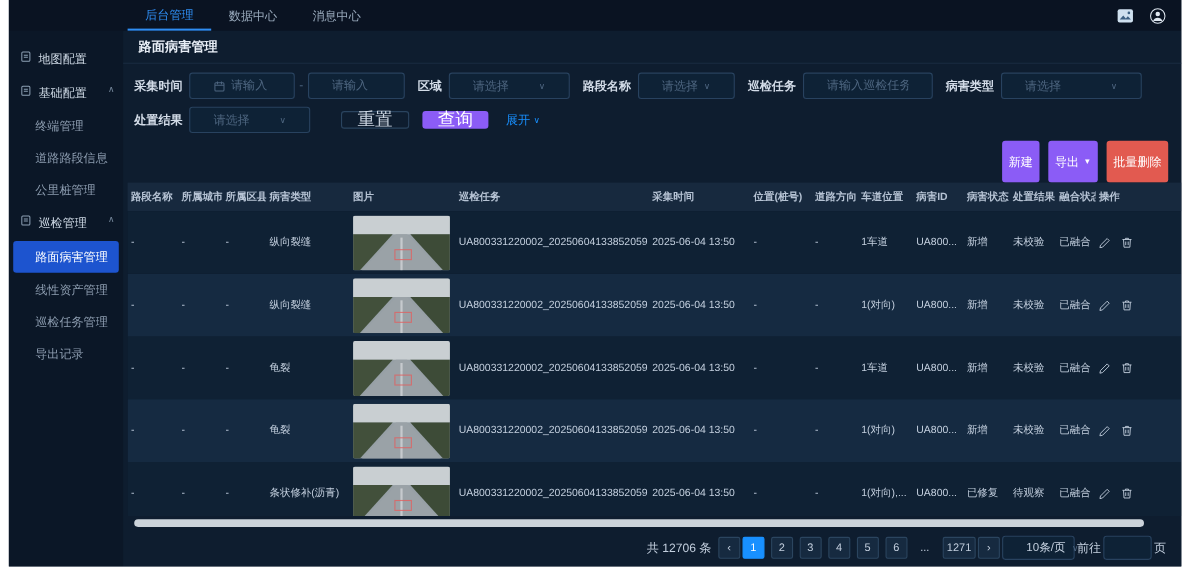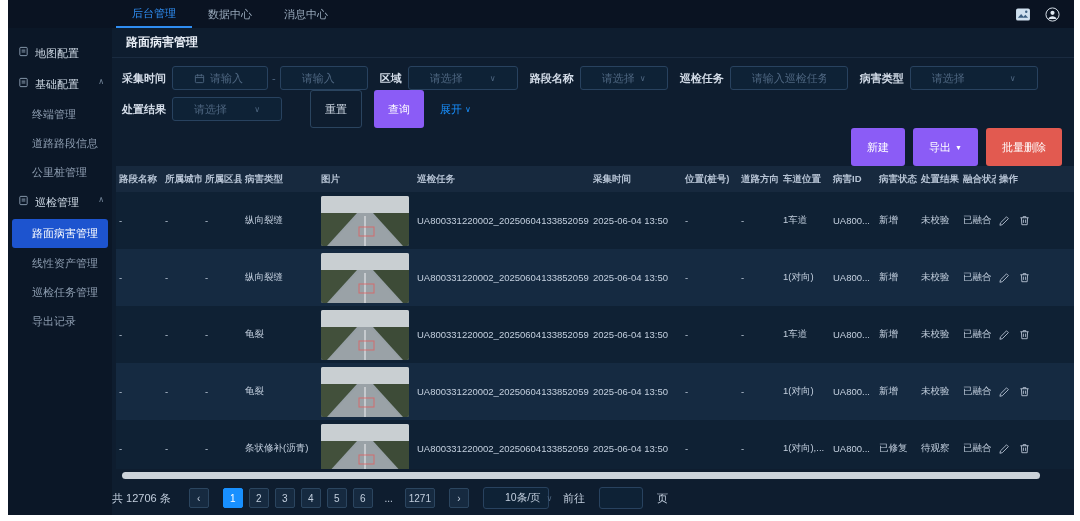--- a/index.html
+++ b/index.html
@@ -26,50 +26,50 @@
   .filters{padding:8px 10px 0}
   .filter-row{display:flex;align-items:center;height:24px;margin-bottom:7px}
   .flabel{font-size:11px;font-weight:700;color:#d3dce8;white-space:nowrap;margin-right:6px}
   .ibox{height:24px;background:#0e2236;border:1px solid #28425f;border-radius:3px;display:flex;align-items:center;padding:0 21px;font-size:11px;color:#c3cfde}
   .ibox input{border:0;outline:0;background:transparent;color:#c3cfde;font-size:11px;width:100%;font-family:inherit}
   .ibox input::placeholder{color:#4e6680}
   .dash{color:#4e6680;font-size:11px;margin:0 4px}
   .sel .ph{color:#4e6680;flex:1;overflow:hidden;white-space:nowrap}
   .sel .val{color:#c3cfde;flex:1;white-space:nowrap;font-size:10.5px}
   .sel .chev{color:#4e6680;font-size:8px;margin-left:6px}
-  .btn{height:38px;border:0;border-radius:3px;font-size:11px;padding:0 14px;display:inline-flex;align-items:center;justify-content:center;cursor:pointer;font-family:inherit}
+  .btn{height:16px;border:0;border-radius:3px;font-size:16px;padding:0 14px;display:inline-flex;align-items:center;justify-content:center;cursor:pointer;font-family:inherit}
   .btn-ghost{background:transparent;border:1px solid #2a445f;color:#cdd7e3}
   .btn-primary{background:#8b5cf6;color:#fff}
   .btn-danger{background:#e25a50;color:#fff}
   .link{color:#1890ff;font-size:11px;display:inline-flex;align-items:center;gap:3px;cursor:pointer}
   .link .chev{font-size:8px}
   .cal{display:flex;margin-right:5px}
   
   .actions{flex:0 0 30px;display:flex;align-items:center;justify-content:flex-end;gap:8px;padding:0 12px}
-  .btn-sm{height:38px;padding:0 16px;font-size:11px}
+  .btn-sm{height:38px;padding:0 6px;font-size:11px}
   .caret{font-size:7px;margin-left:4px}
   
   .table{flex:1;display:flex;flex-direction:column;min-height:0;padding-left:4px}
   .thead{flex:0 0 26px;display:flex;align-items:center;background:#17293e}
   .cell{padding:0 3px;overflow:hidden;white-space:nowrap;flex:0 0 auto}
   .th{font-size:9.5px;color:#b6c3d4;font-weight:700}
   .td{font-size:9.5px;color:#c3cfde}
   .tbody{flex:1;overflow:hidden}
   .trow{display:flex;align-items:center;height:57px;background:#0f2134}
   .trow:nth-child(even){background:#152a41}
   .col-0{width:46px}.col-1{width:40px}.col-2{width:40px}.col-3{width:76px}.col-4{width:96px}
   .col-5{width:176px}.col-6{width:92px}.col-7{width:56px}.col-8{width:42px}.col-9{width:50px}
   .col-10{width:46px}.col-11{width:42px}.col-12{width:42px}.col-13{width:36px}.col-14{width:46px}
   .thumb{display:block;border-radius:2px}
   .ops{display:flex;gap:9px;align-items:center}
   .ops span{display:flex;cursor:pointer}
   .hscroll{flex:0 0 12px;display:flex;align-items:center;padding:0 6px}
   .hthumb{height:7px;width:97%;background:#ccd3da;border-radius:4px}
   
-  .pagination{flex:0 0 34px;display:flex;align-items:center;justify-content:flex-start;gap:14px;padding-right:14px;font-size:11px;color:#c3cfde}
+  .pagination{flex:0 0 34px;display:flex;align-items:center;justify-content:flex-end;gap:2px;padding-right:14px;font-size:11px;color:#c3cfde}
   .total{margin-right:4px}
   .pages{display:flex;gap:6px}
   .pbtn{min-width:20px;height:20px;padding:0 3px;background:#162a40;border:1px solid #2b455f;border-radius:2px;display:flex;align-items:center;justify-content:center;font-size:10px;color:#c3cfde;cursor:pointer}
   .pbtn.active{background:#1890ff;border-color:#1890ff;color:#fff}
   .pbtn.dots{background:transparent;border:0}
   .psel{width:66px;height:22px}
   .goto{width:30px;height:22px;justify-content:center}
   .goto input{text-align:center;padding:0}
   .w96{width:96px}.w88{width:88px}.w110{width:110px}.w118{width:118px}.w128{width:128px}
   .ml28{margin-left:28px}.ml12{margin-left:12px}.ml16{margin-left:16px}

